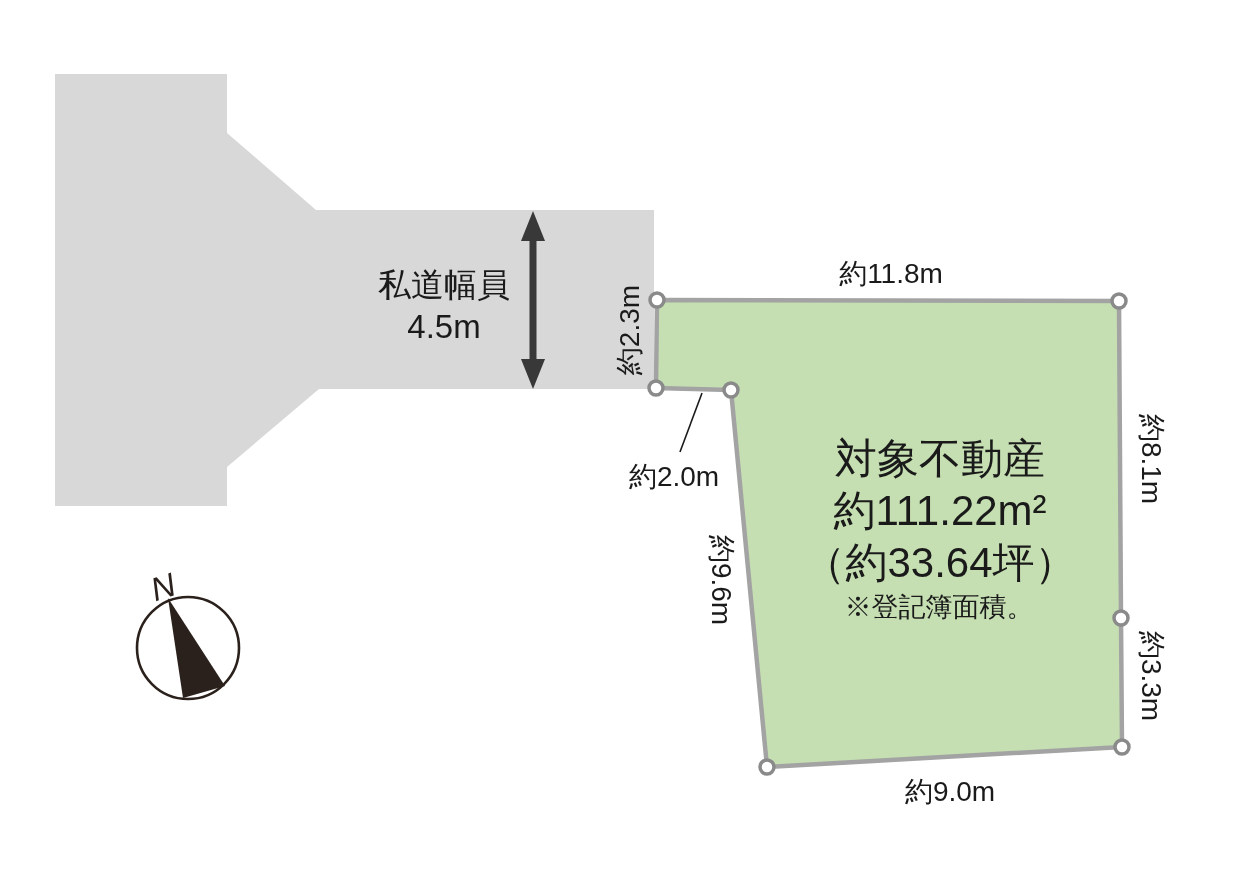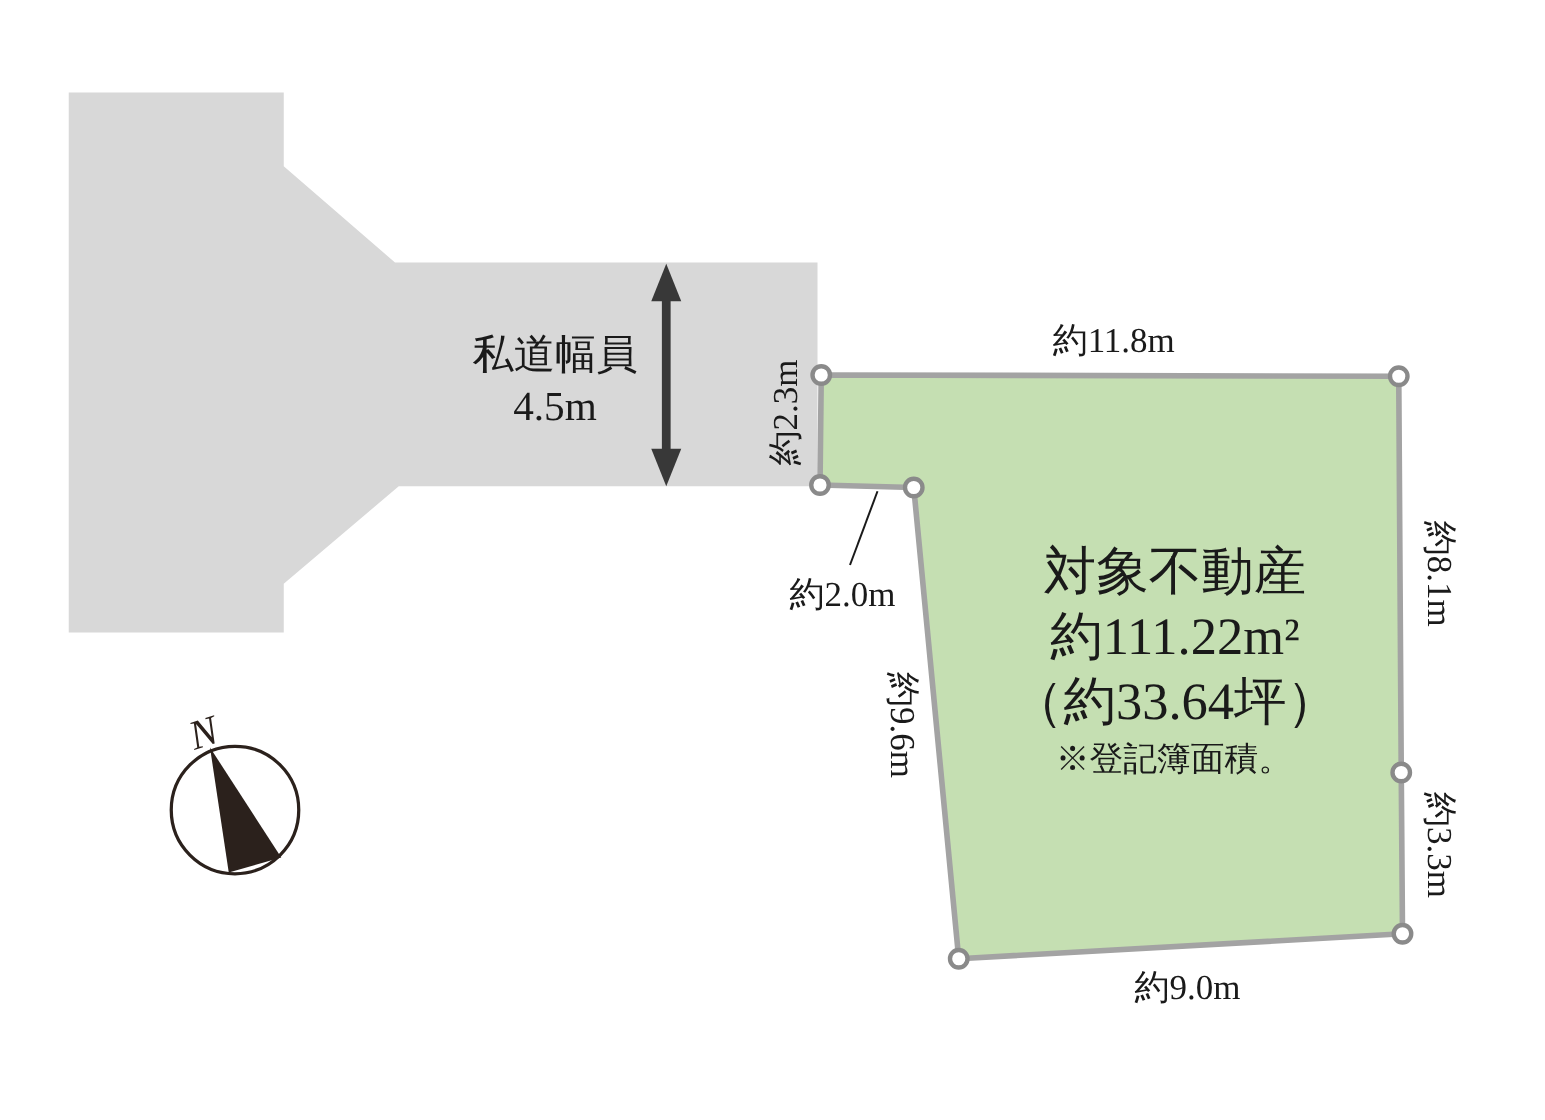--- a/index.html
+++ b/index.html
@@ -1,17 +1,17 @@
 <!DOCTYPE html>
 <html><head>
 <meta charset="utf-8">
 <style>
   html,body{margin:0;padding:0;background:#ffffff;}
   .stage{position:relative;width:1236px;height:896px;background:#ffffff;overflow:hidden;
-         font-family:Liberation Serif, serif;}
+         font-family:Liberation Sans, sans-serif;}
   svg{display:block}
   .plot-poly{stroke:#a3a3a3;stroke-width:4.5;stroke-linejoin:round;}
   .vertex{fill:#ffffff;stroke:#8a8a8a;stroke-width:3.5;}
   .dim-text{font-size:28px;fill:#1a1a1a;text-anchor:middle;}
   .road-text{font-size:33px;fill:#1a1a1a;text-anchor:middle;}
   .plot-title{font-size:42px;fill:#1a1a1a;text-anchor:middle;}
   .plot-note{font-size:27px;fill:#1a1a1a;text-anchor:middle;}
   .north-n{font-size:33px;font-style:italic;fill:#2b211c;text-anchor:middle;}
   .arrow-ink{fill:#383838;}
   .arrow-shaft{stroke:#383838;stroke-width:7;}

